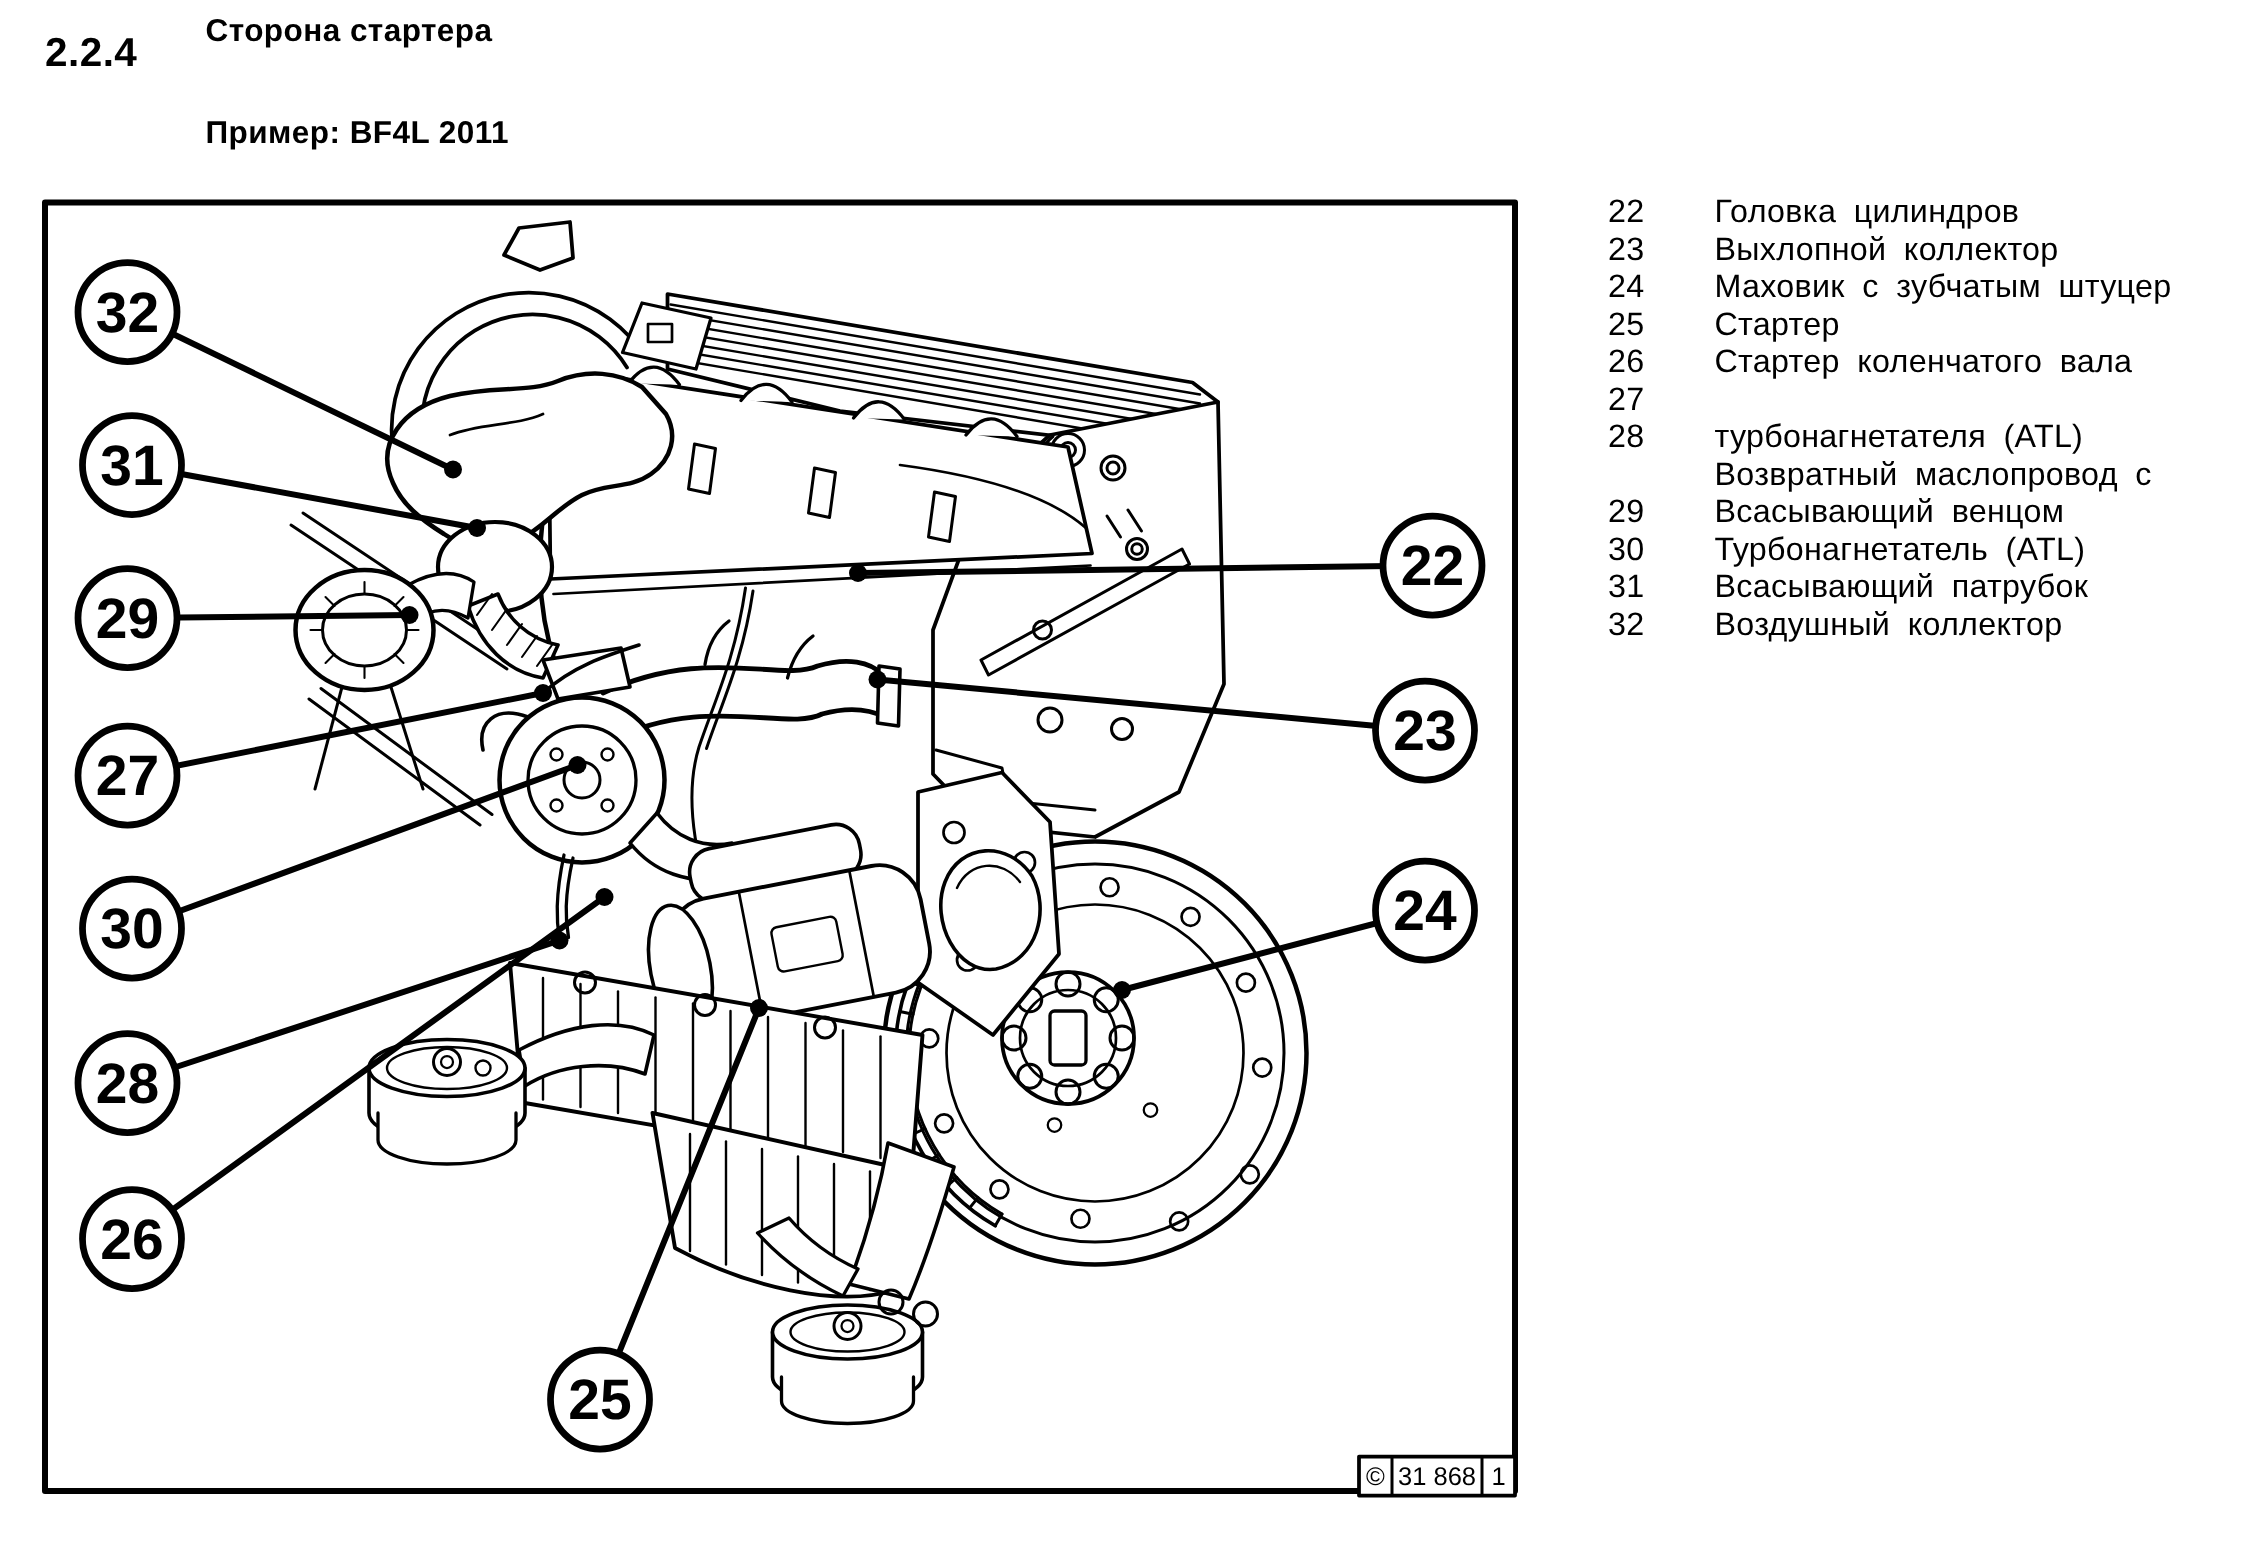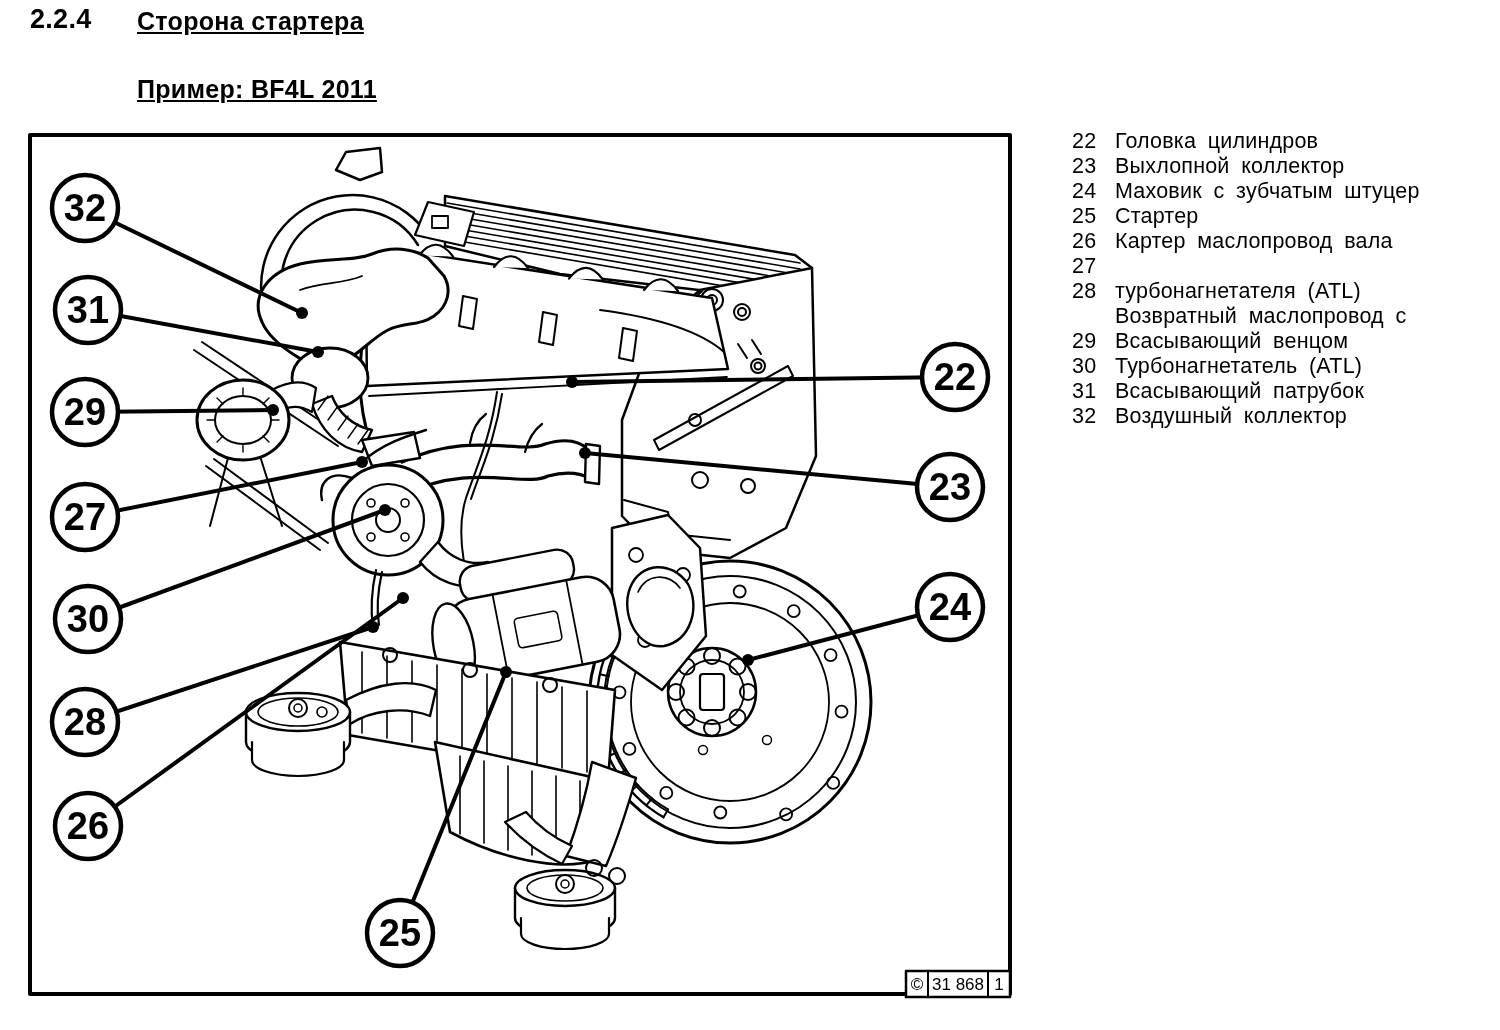--- a/index.html
+++ b/index.html
@@ -1,26 +1,26 @@
 <!DOCTYPE html>
 <html><head>
 <meta charset="utf-8">
 <style>
   html,body{margin:0;padding:0;}
   body{
     width:1500px;height:1030px;position:relative;overflow:hidden;
     background:#ffffff;color:#000;
     font-family:"Liberation Sans", sans-serif;
   }
-  .hdr-num{position:absolute;left:30px;top:4px;font-size:27px;font-weight:bold;letter-spacing:.3px;}
-  .hdr-title{position:absolute;left:137px;top:4px;font-size:25px;font-weight:bold;line-height:34px;letter-spacing:.3px;white-space:pre;text-decoration:underline;}
+  .hdr-num{position:absolute;left:30px;top:20px;font-size:27px;font-weight:bold;letter-spacing:.3px;}
+  .hdr-title{position:absolute;left:137px;top:4px;font-size:21px;font-weight:bold;line-height:34px;letter-spacing:.3px;white-space:pre;}
   .legend{position:absolute;left:1072px;top:129px;font-size:21.5px;line-height:25px;letter-spacing:.2px;word-spacing:5.5px;}
   .lg-row{display:flex;align-items:flex-start;}
   .lg-num{width:43px;flex:none;}
-  .lg-text{white-space:nowrap;}
+  .lg-text{white-space:nowrap;margin-left:28px;}
   .lg-line{display:block;white-space:nowrap;}
   svg{position:absolute;left:0;top:0;}
   svg *{vector-effect:none;}
   .ln{stroke:#000;fill:none;stroke-linecap:round;stroke-linejoin:round;}
   .w{fill:#ffffff;}
   .blk{fill:#000000;stroke:none;}
   .callout-num{font-family:"Liberation Sans",sans-serif;font-size:38px;font-weight:bold;text-anchor:middle;fill:#000;}
   .stamp-txt{font-family:"Liberation Sans",sans-serif;font-size:17px;text-anchor:middle;fill:#000;}
 </style>
 </head>
@@ -42,21 +42,21 @@
   <div class="lg-row">
       <span class="lg-num">24</span>
       <span class="lg-text">Маховик с зубчатым штуцер</span>
     </div>
   <div class="lg-row">
       <span class="lg-num">25</span>
       <span class="lg-text">Стартер</span>
     </div>
   <div class="lg-row">
       <span class="lg-num">26</span>
-      <span class="lg-text">Картер маслопровод вала</span>
+      <span class="lg-text">Стартер коленчатого вала</span>
     </div>
   <div class="lg-row">
       <span class="lg-num">27</span>
     </div>
   <div class="lg-row">
       <span class="lg-num">28</span>
       <span class="lg-text">
         <span class="lg-line">турбонагнетателя (ATL)</span>
         <span class="lg-line">Возвратный маслопровод с</span>
       </span>

